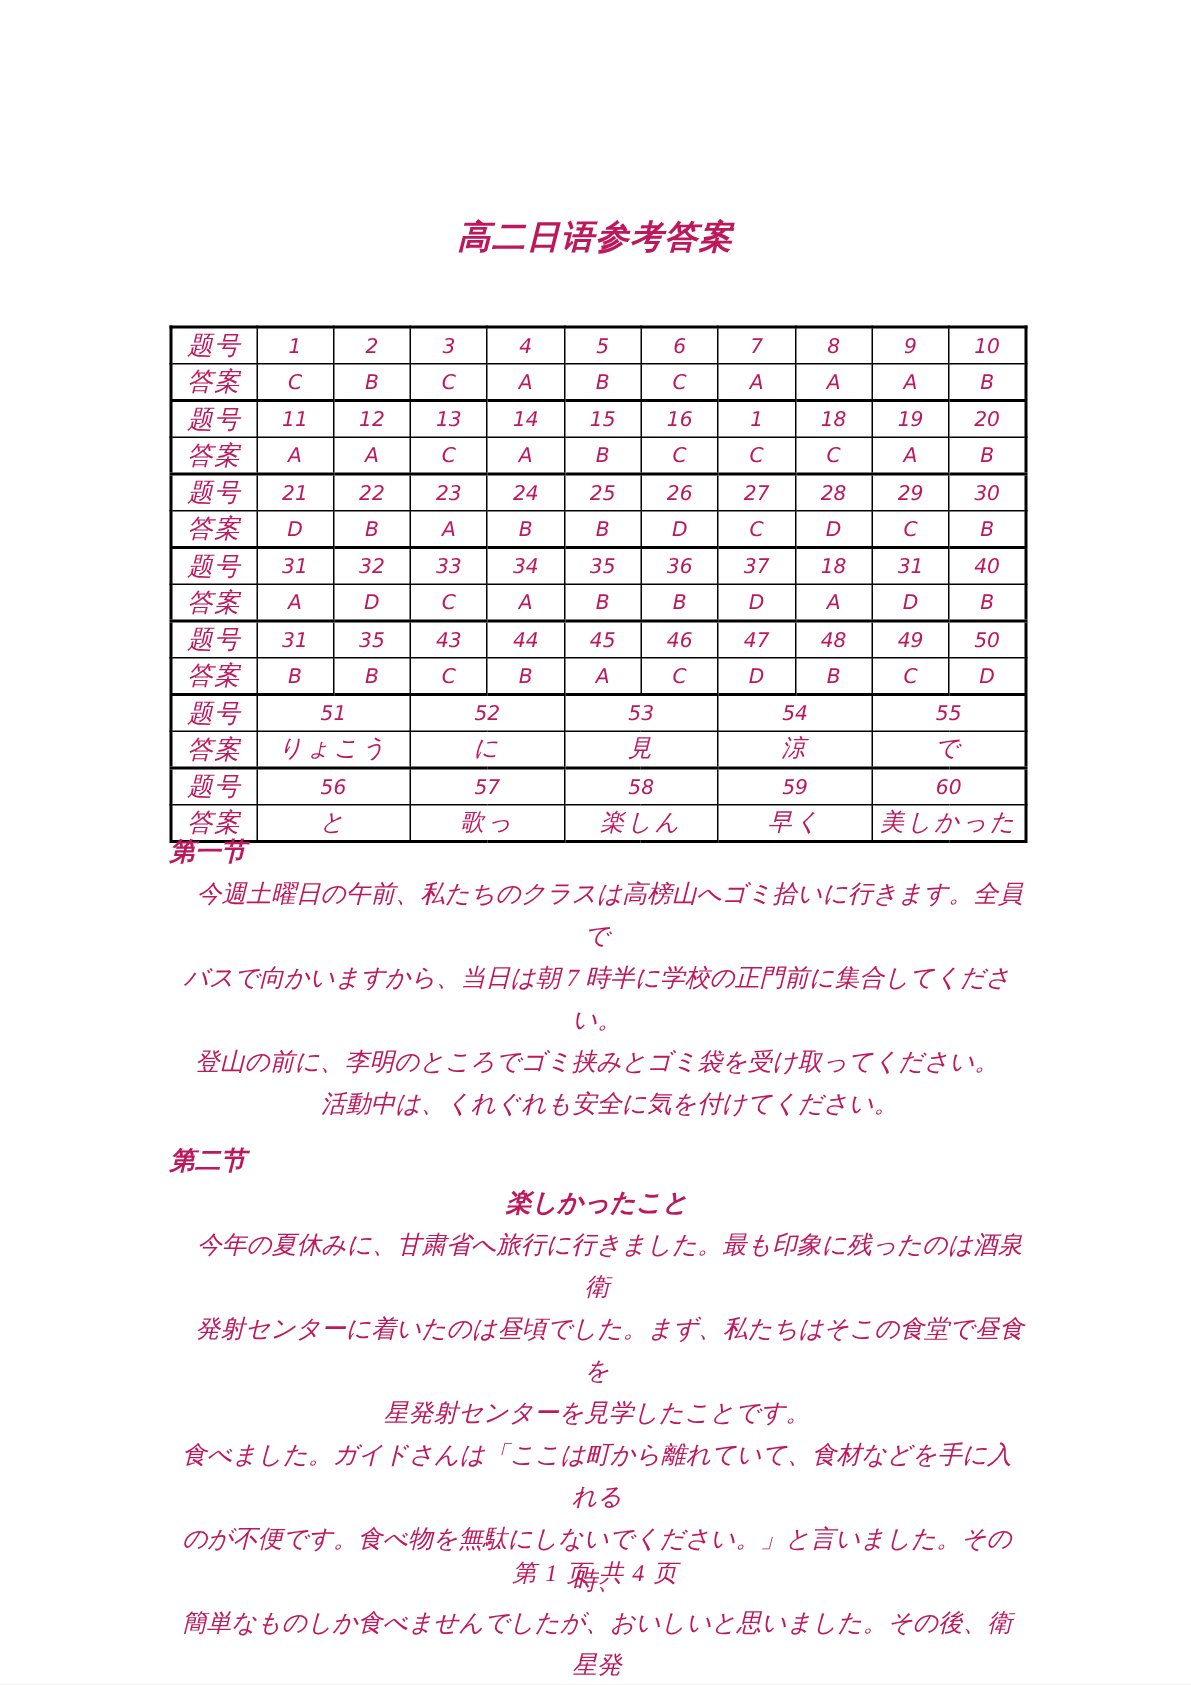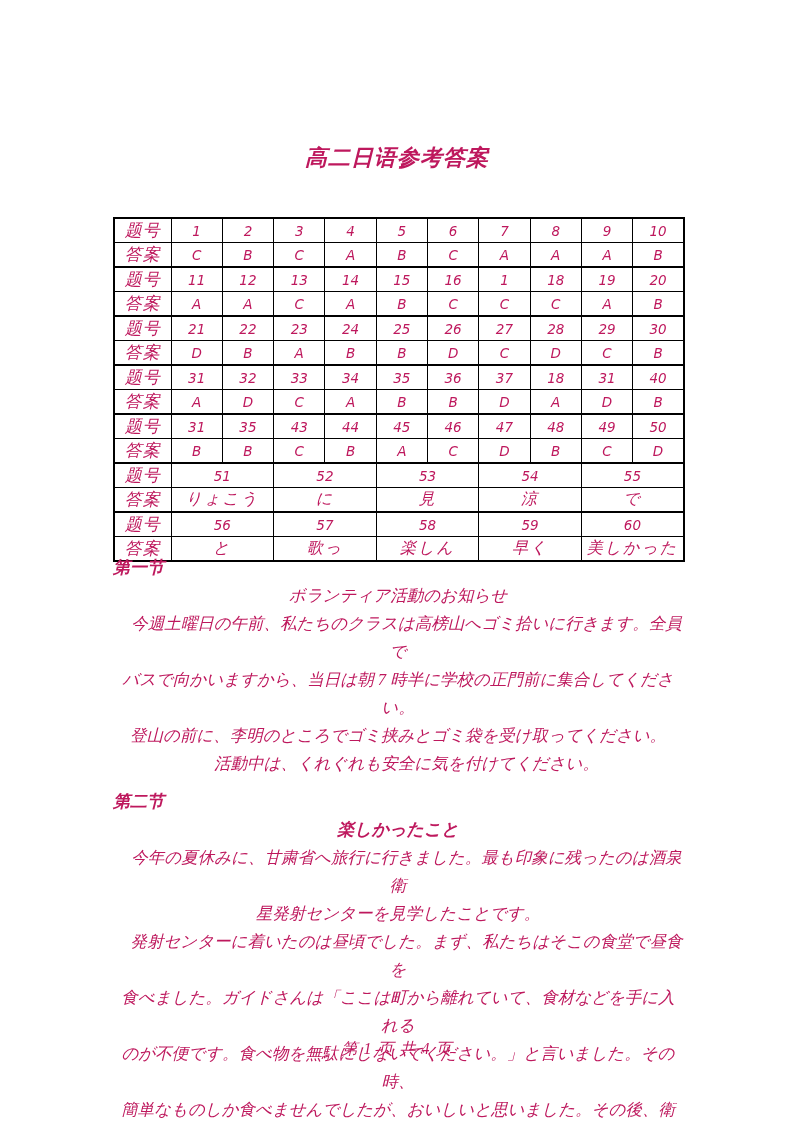--- a/index.html
+++ b/index.html
@@ -241,32 +241,31 @@
           <td colspan="2" class="jp">楽しん</td>
           <td colspan="2" class="jp">早く</td>
           <td colspan="2" class="jp">美しかった</td>
         </tr>
       </tbody>
   </table>
 
   <div class="sections" id="sections">
       <section>
         <div class="heading">第一节</div>
-        <div class="subtitle">ボランティア活動のお知らせ</div>
         <div class="line indent">今週土曜日の午前、私たちのクラスは高榜山へゴミ拾いに行きます。全員で</div>
         <div class="line">バスで向かいますから、当日は朝 7 時半に学校の正門前に集合してください。</div>
         <div class="line">登山の前に、李明のところでゴミ挟みとゴミ袋を受け取ってください。</div>
         <div class="line indent">活動中は、くれぐれも安全に気を付けてください。</div>
       </section>
       <section>
         <div class="heading">第二节</div>
         <div class="subtitle bold">楽しかったこと</div>
         <div class="line indent">今年の夏休みに、甘粛省へ旅行に行きました。最も印象に残ったのは酒泉衛</div>
+        <div class="line indent">発射センターに着いたのは昼頃でした。まず、私たちはそこの食堂で昼食を</div>
         <div class="line">星発射センターを見学したことです。</div>
-        <div class="line indent">発射センターに着いたのは昼頃でした。まず、私たちはそこの食堂で昼食を</div>
         <div class="line">食べました。ガイドさんは「ここは町から離れていて、食材などを手に入れる</div>
         <div class="line">のが不便です。食べ物を無駄にしないでください。」と言いました。その時、</div>
         <div class="line">簡単なものしか食べませんでしたが、おいしいと思いました。その後、衛星発</div>
       </section>
     </div>
 
   <div class="footer">第 1 页 共 4 页</div>
 </div>
 
 </body></html>

